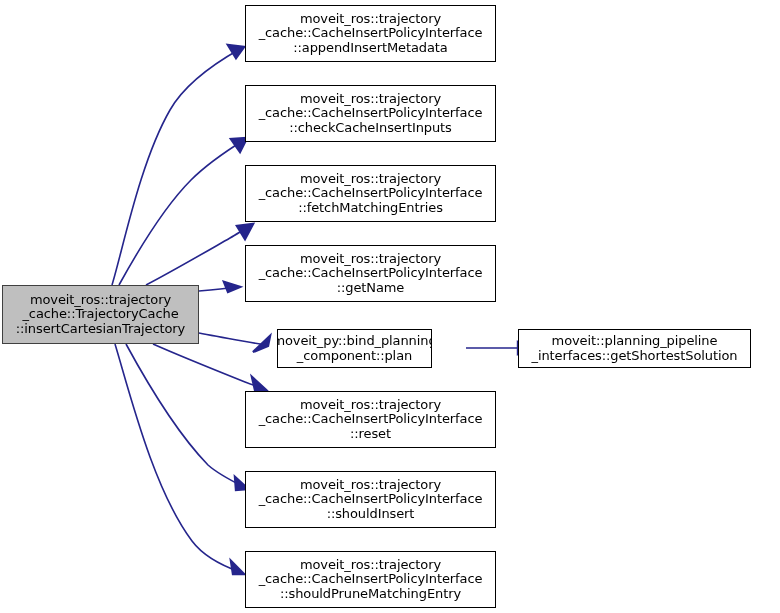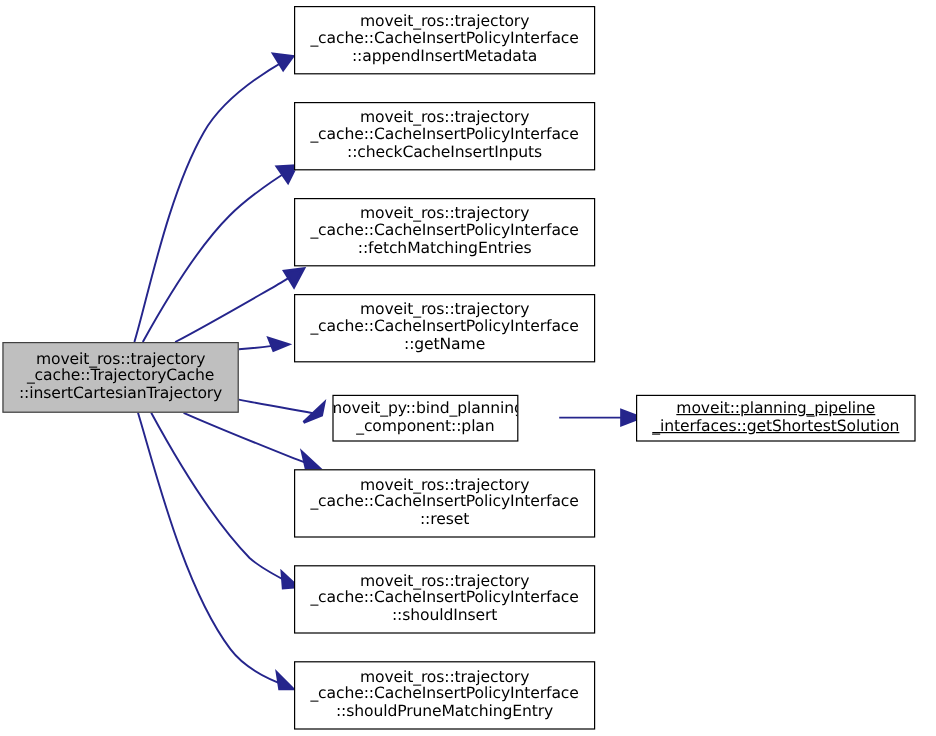--- a/index.html
+++ b/index.html
@@ -85,21 +85,21 @@
 _cache::CacheInsertPolicyInterface
 ::fetchMatchingEntries</span></div>
       <div class="node" style="left: 245px; top: 245px; width: 251px; height: 57px;"><span class="node-label">moveit_ros::trajectory
 _cache::CacheInsertPolicyInterface
 ::getName</span></div>
       <div class="node current" style="left: 2px; top: 285px; width: 197px; height: 59px;"><span class="node-label">moveit_ros::trajectory
 _cache::TrajectoryCache
 ::insertCartesianTrajectory</span></div>
       <div class="node" style="left: 277px; top: 329px; width: 155px; height: 39px;"><span class="node-label">moveit_py::bind_planning
 _component::plan</span></div>
-      <div class="node" style="left: 530px; top: 329px; width: 233px; height: 39px; text-decoration: underline;"><span class="node-label">moveit::planning_pipeline
+      <div class="node" style="left: 518px; top: 329px; width: 233px; height: 39px;"><span class="node-label">moveit::planning_pipeline
 _interfaces::getShortestSolution</span></div>
       <div class="node" style="left: 245px; top: 391px; width: 251px; height: 57px;"><span class="node-label">moveit_ros::trajectory
 _cache::CacheInsertPolicyInterface
 ::reset</span></div>
       <div class="node" style="left: 245px; top: 471px; width: 251px; height: 57px;"><span class="node-label">moveit_ros::trajectory
 _cache::CacheInsertPolicyInterface
 ::shouldInsert</span></div>
       <div class="node" style="left: 245px; top: 551px; width: 251px; height: 57px;"><span class="node-label">moveit_ros::trajectory
 _cache::CacheInsertPolicyInterface
 ::shouldPruneMatchingEntry</span></div>

